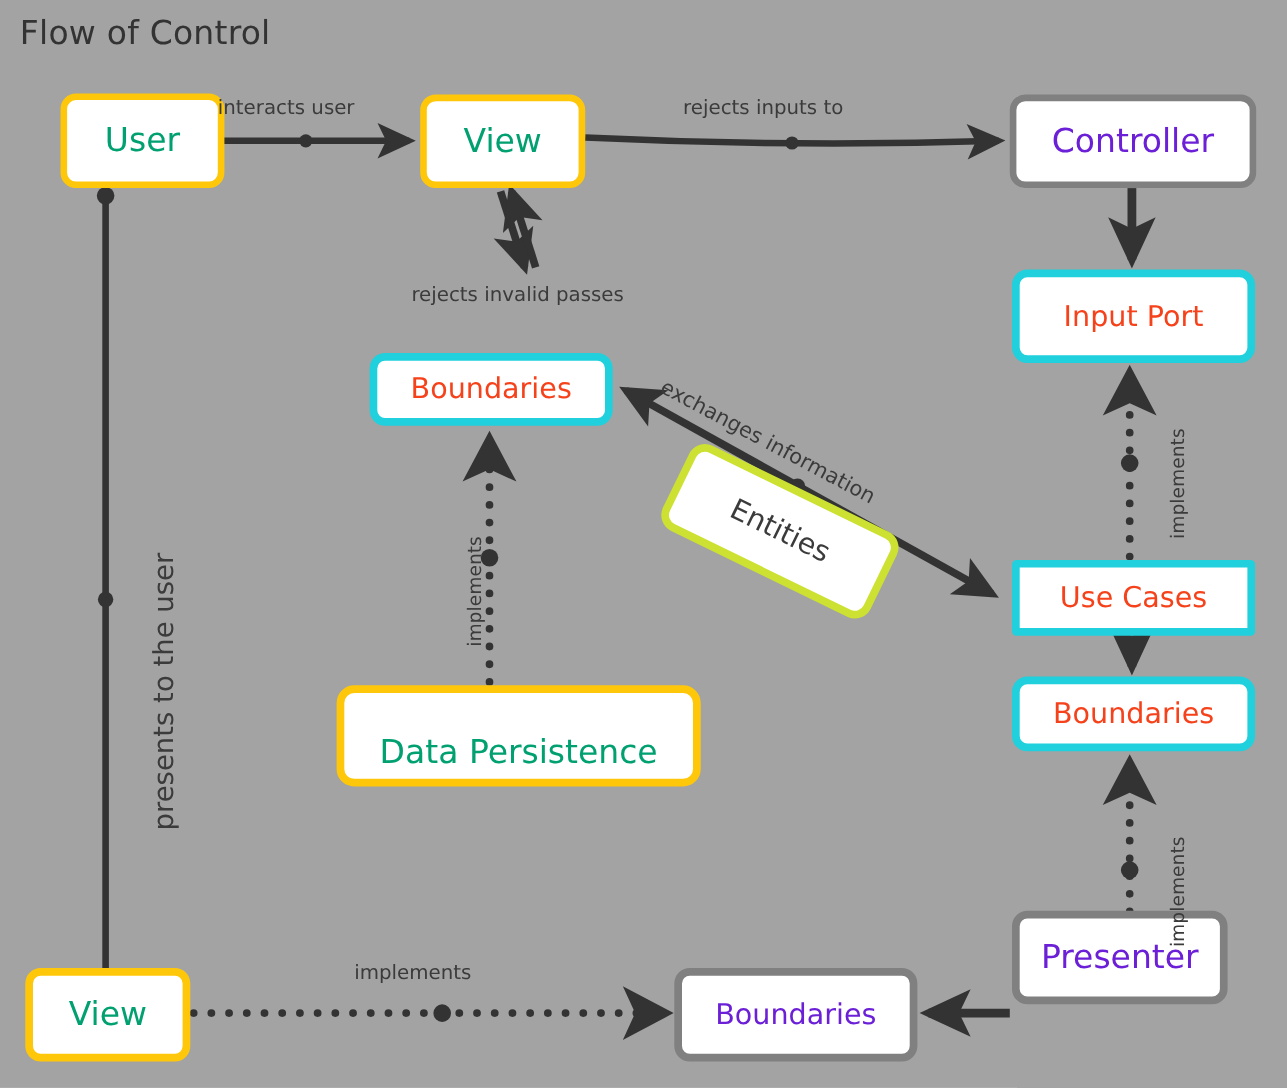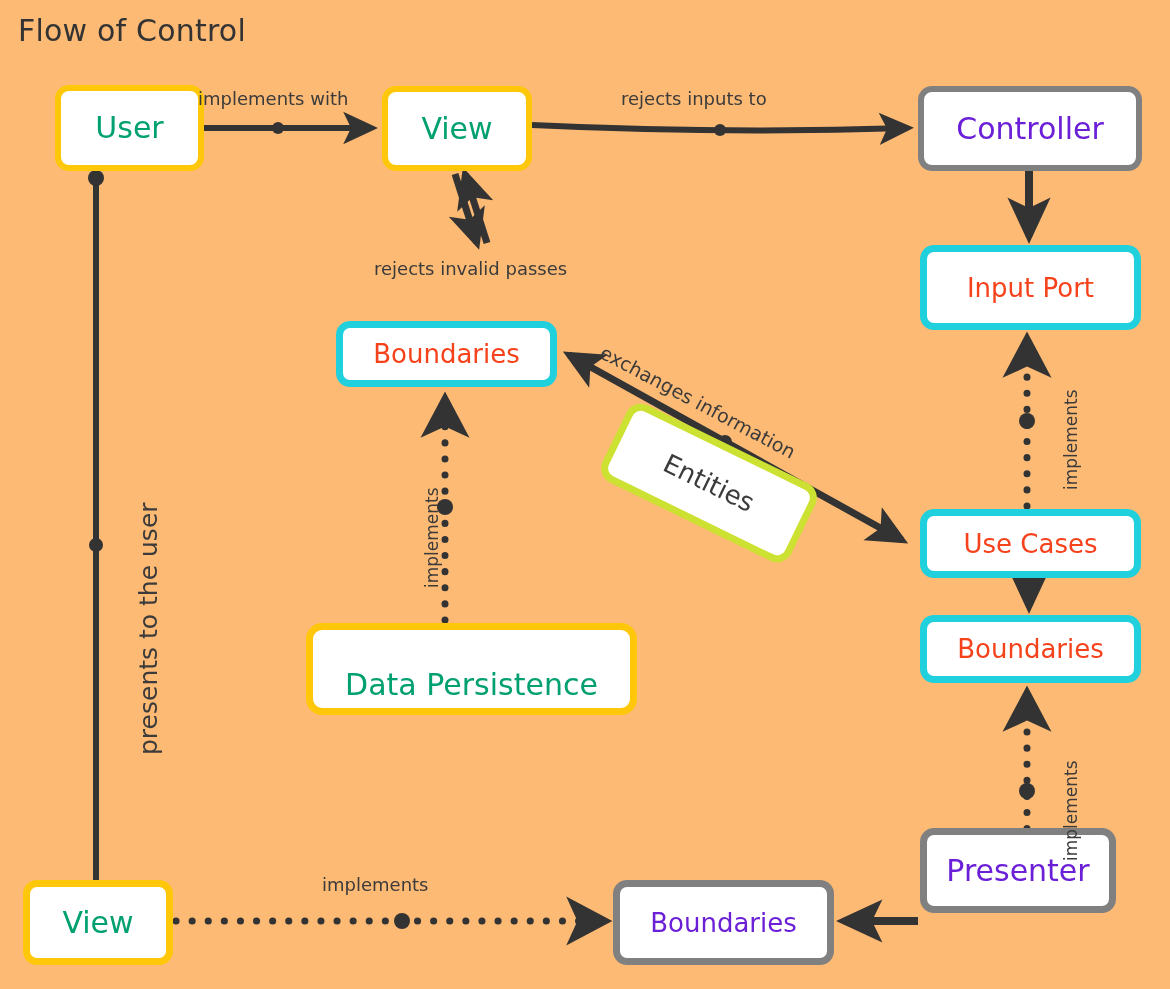--- a/index.html
+++ b/index.html
@@ -10,21 +10,21 @@
   body {
     width: 1170px;
     height: 989px;
     font-family: "DejaVu Sans", sans-serif;
     overflow: hidden;
   }
   #canvas {
     position: relative;
     width: 1170px;
     height: 989px;
-    background: #fdba74;
+    background: #a3a3a3;
   }
   #edges {
     position: absolute;
     top: 0;
     left: 0;
     width: 1170px;
     height: 989px;
   }
   .title {
     position: absolute;
@@ -158,21 +158,21 @@
   </div>
 
   <div class="node" style="left:336px; top:321px; width:221px; height:66px; border-width:7px; border-radius:14px; border-color:#21D0DD;">
     <span class="lbl" style="color:#F6421B; font-size:26px;">Boundaries</span>
   </div>
 
   <div class="node" style="left:604px; top:440px; width:210px; height:86px; border-width:7px; border-radius:16px; border-color:#CCE131; transform: rotate(26deg);">
     <span class="lbl" style="color:#3b3b3b; font-size:26px;">Entities</span>
   </div>
 
-  <div class="node" style="left:920px; top:509px; width:221px; height:69px; border-width:7px; border-radius:14px; border-color:#21D0DD;">
+  <div class="node" style="left:920px; top:509px; width:221px; height:69px; border-width:7px; border-radius:4px; border-color:#21D0DD;">
     <span class="lbl" style="color:#F6421B; font-size:26px;">Use Cases</span>
   </div>
 
   <div class="node" style="left:920px; top:615px; width:221px; height:68px; border-width:7px; border-radius:14px; border-color:#21D0DD;">
     <span class="lbl" style="color:#F6421B; font-size:26px;">Boundaries</span>
   </div>
 
   <div class="node" style="left:306px; top:623px; width:331px; height:92px; border-width:7px; border-radius:16px; border-color:#FFC709;">
     <span class="lbl" style="color:#00A070; font-size:30px;margin-top:32px;">Data Persistence</span>
   </div>
@@ -182,21 +182,21 @@
   </div>
 
   <div class="node" style="left:613px; top:880px; width:221px; height:85px; border-width:7px; border-radius:14px; border-color:#808080;">
     <span class="lbl" style="color:#6B1FD6; font-size:26px;">Boundaries</span>
   </div>
 
   <div class="node" style="left:920px; top:828px; width:196px; height:85px; border-width:7px; border-radius:14px; border-color:#808080;">
     <span class="lbl" style="color:#6B1FD6; font-size:30px;">Presenter</span>
   </div>
 
-  <div class="edge-label" style="left:198px; top:88px;">implements with</div>
+  <div class="edge-label" style="left:198px; top:88px;">interacts user</div>
 
   <div class="edge-label" style="left:621px; top:88px;">rejects inputs to</div>
 
   <div class="edge-label" style="left:374px; top:258px;">rejects invalid passes</div>
 
   <div class="edge-label vert" style="left:1061px; top:490px; font-size:17px; transform: rotate(-90deg); transform-origin: 0 0;">implements</div>
 
   <div class="edge-label vert" style="left:1061px; top:861px; font-size:17px; transform: rotate(-90deg); transform-origin: 0 0;">implements</div>
 
   <div class="edge-label" style="left:607px; top:341px; font-size:19px; transform: rotate(28deg); transform-origin: 0 0;">exchanges information</div>

